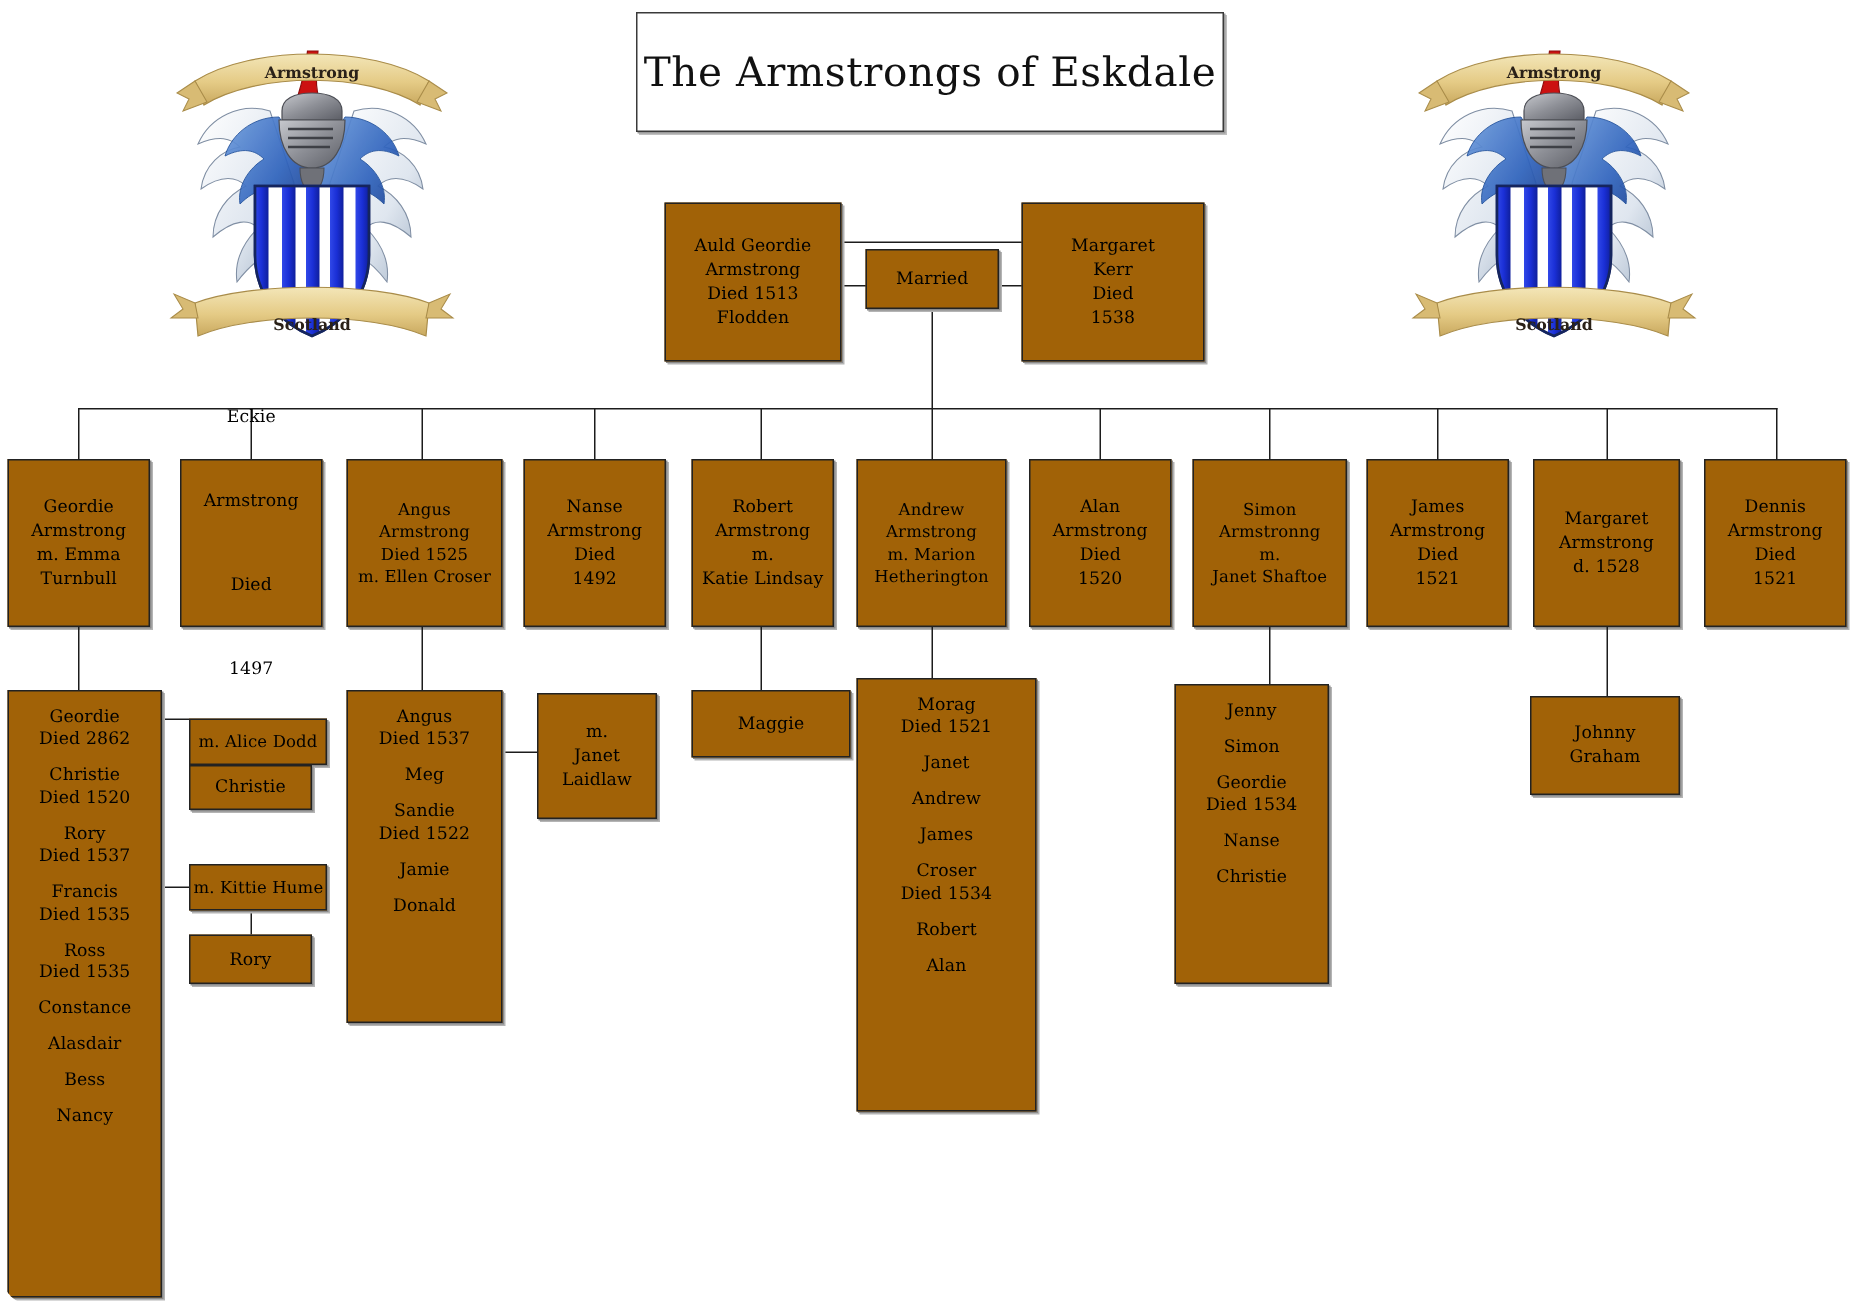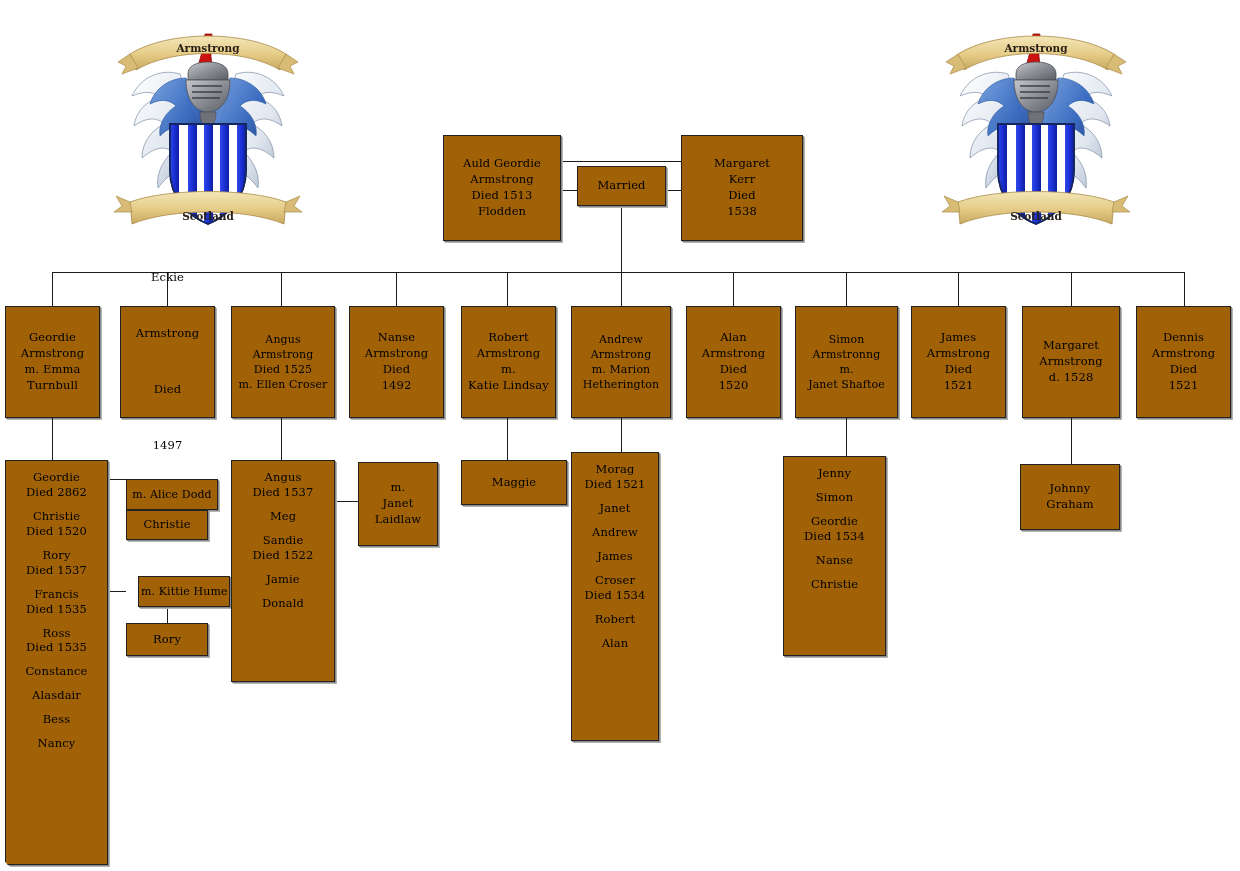--- a/index.html
+++ b/index.html
@@ -238,20 +238,23 @@
       </g>
       <g>
         <path d="M22 190 C60 176 140 176 178 190 L176 212 C138 196 62 196 24 212 Z" fill="url(#ribG)" stroke="#a98c49" stroke-width="0.8"></path>
         <path d="M22 190 L8 184 L14 194 L6 200 L24 200 Z" fill="#d8bb74" stroke="#a98c49" stroke-width="0.7"></path>
         <path d="M178 190 L192 184 L186 194 L194 200 L176 200 Z" fill="#d8bb74" stroke="#a98c49" stroke-width="0.7"></path>
         <text x="100" y="208" text-anchor="middle" font-family="DejaVu Serif, serif" font-size="10.5" font-weight="bold" fill="#2a2118">Scotland</text>
       </g>
     </svg>
   </div>
 
+  <div id="title-box">
+    <span id="title-text">The Armstrongs of Eskdale</span>
+  </div>
 
   <div class="line h" style="left:561px; top:161px; width:122px;"></div>
   <div class="line h" style="left:561px; top:190px; width:122px;"></div>
   <div class="line v" style="left:621px; top:190px; height:82px;"></div>
 
   <div class="line h" style="left:52px; top:272px; width:1133px;"></div>
 
   <div class="line v" style="left:52px;   top:272px; height:34px;"></div>
   <div class="line v" style="left:167px;  top:272px; height:34px;"></div>
   <div class="line v" style="left:281px;  top:272px; height:34px;"></div>
@@ -407,21 +410,21 @@
     </span>
   </div>
 
   <div class="node narrow" style="left:126px; top:479px; width:92px; height:31px;">
     <span class="ln">m. Alice Dodd</span>
   </div>
   <div class="node" style="left:126px; top:510px; width:82px; height:30px;">
     <span class="ln">Christie</span>
   </div>
 
-  <div class="node narrow" style="left:126px; top:576px; width:92px; height:31px;margin-left:12px;">
+  <div class="node narrow" style="left:126px; top:576px; width:92px; height:31px;">
     <span class="ln">m. Kittie Hume</span>
   </div>
   <div class="node" style="left:126px; top:623px; width:82px; height:33px;">
     <span class="ln">Rory</span>
   </div>
 
   <div class="node listbox" style="left:231px; top:460px; width:104px; height:222px;">
     <span class="entry">
       <span class="ln">Angus</span>
       <span class="ln">Died 1537</span>
@@ -444,21 +447,21 @@
   <div class="node" style="left:358px; top:462px; width:80px; height:84px;">
     <span class="ln">m.</span>
     <span class="ln">Janet</span>
     <span class="ln">Laidlaw</span>
   </div>
 
   <div class="node" style="left:461px; top:460px; width:106px; height:45px;">
     <span class="ln">Maggie</span>
   </div>
 
-  <div class="node listbox" style="left:571px; top:452px; width:88px; height:289px;">
+  <div class="node listbox" style="left:571px; top:452px; width:120px; height:289px;">
     <span class="entry">
       <span class="ln">Morag</span>
       <span class="ln">Died 1521</span>
     </span>
     <span class="entry">
       <span class="ln">Janet</span>
     </span>
     <span class="entry">
       <span class="ln">Andrew</span>
     </span>

